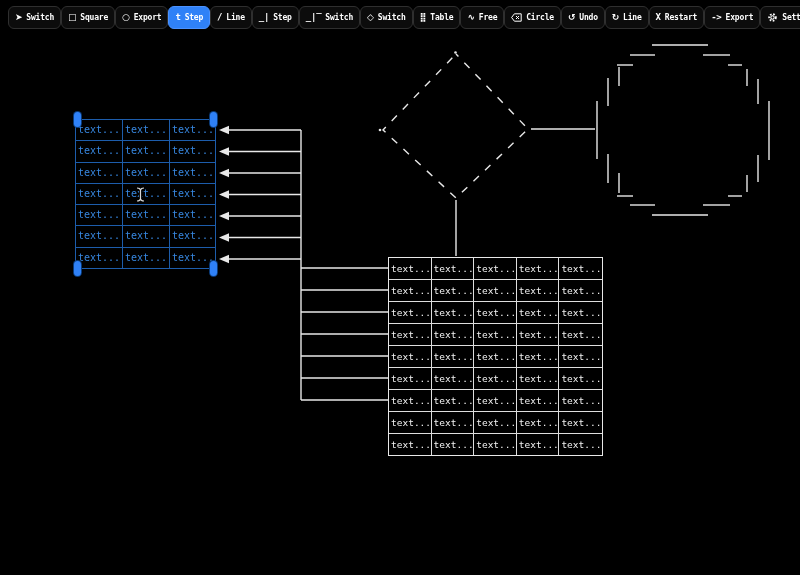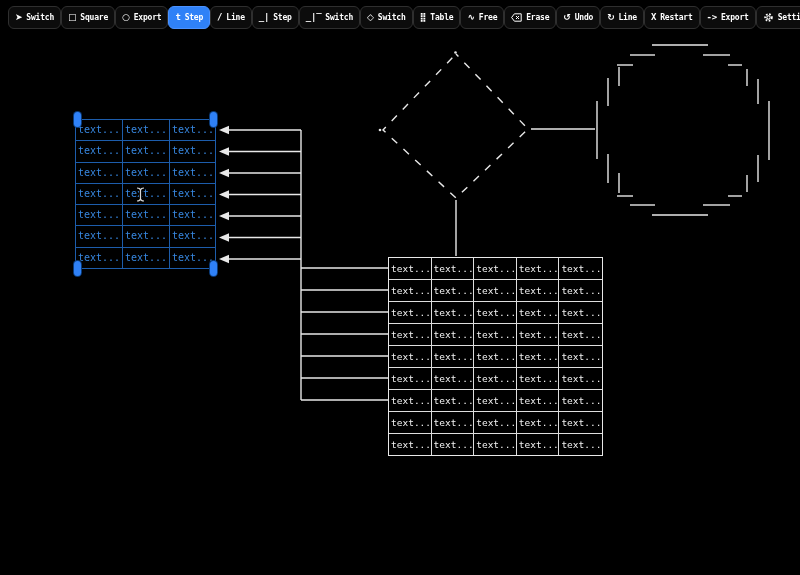--- a/index.html
+++ b/index.html
@@ -83,21 +83,21 @@
         <span class="ic">∿</span>
         <span>Free</span>
       </div>
       <div class="tb">
         <span class="ic">
           <svg width="11" height="9" viewBox="0 0 11 9">
             <path d="M3.4 0.8 L10.2 0.8 L10.2 8.2 L3.4 8.2 L0.6 4.5 Z" fill="none" stroke="#fff" stroke-width="1"></path>
             <path d="M5 3 L8 6 M8 3 L5 6" stroke="#fff" stroke-width="1"></path>
           </svg>
         </span>
-        <span>Erase</span>
+        <span>Circle</span>
       </div>
       <div class="tb">
         <span class="ic">↺</span>
         <span>Undo</span>
       </div>
       <div class="tb">
         <span class="ic">↻</span>
         <span>Line</span>
       </div>
       <div class="tb">

